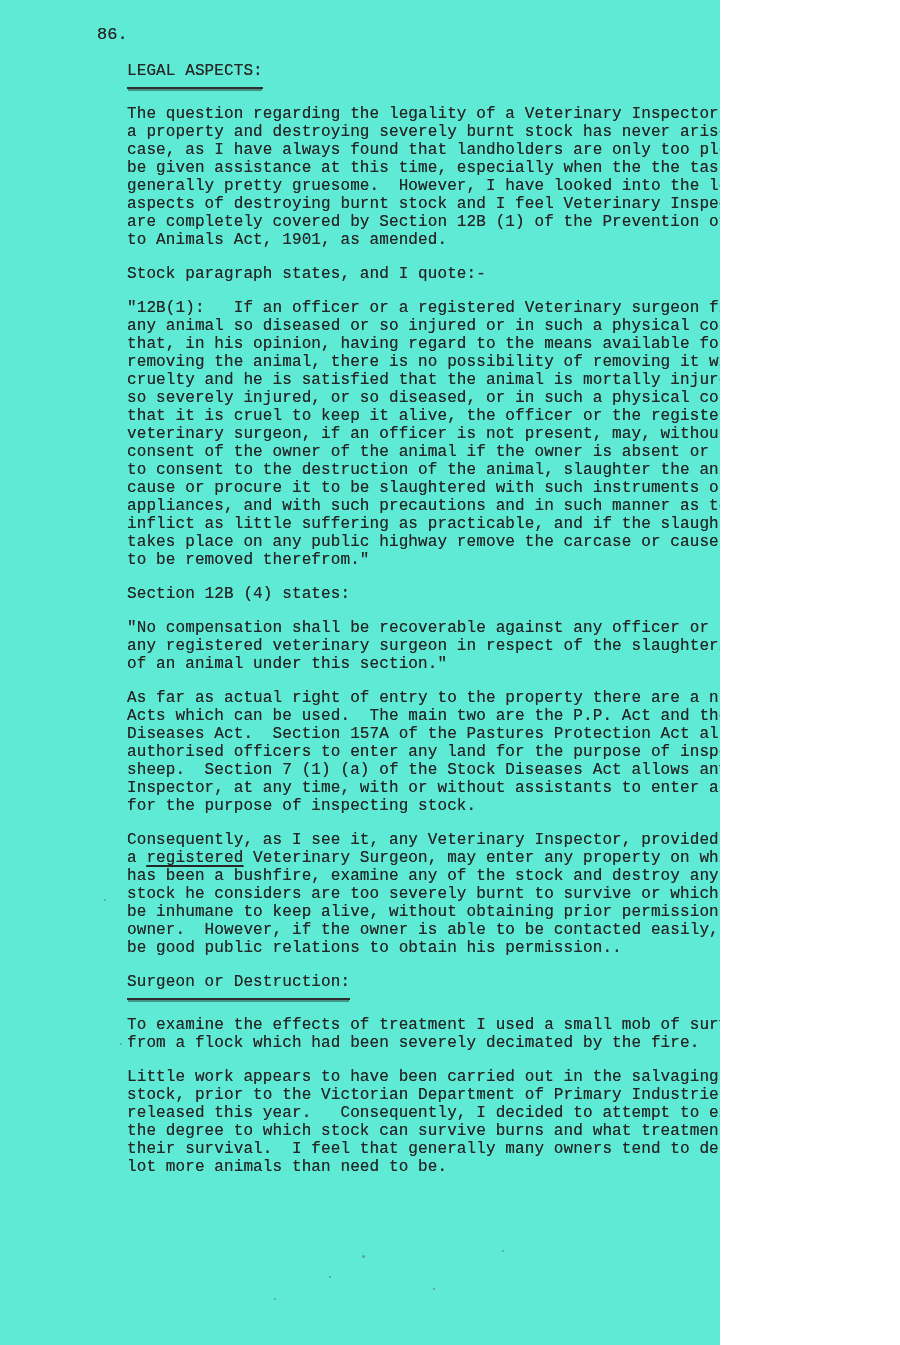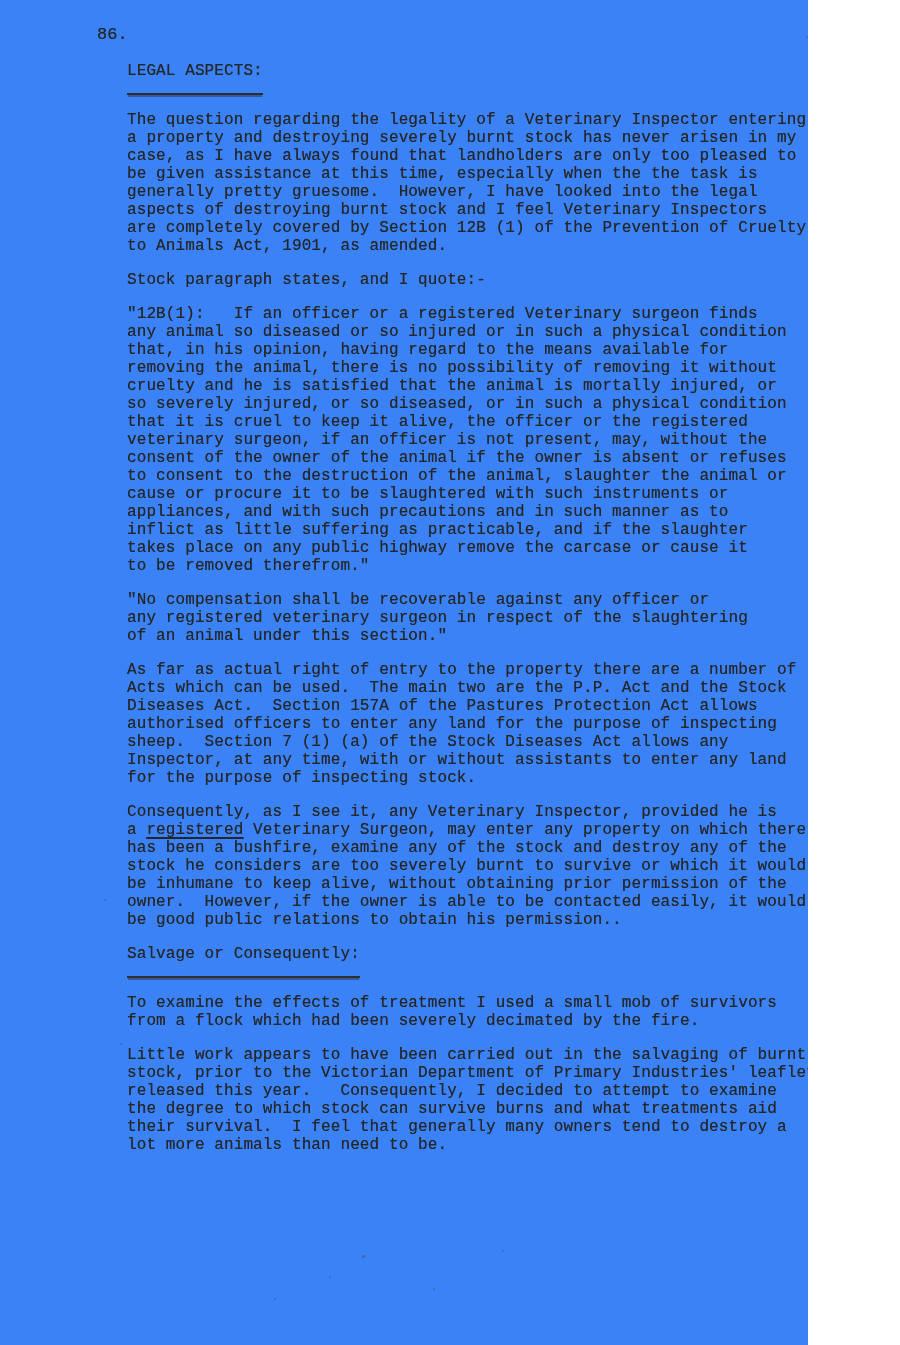--- a/index.html
+++ b/index.html
@@ -1,22 +1,22 @@
 <!DOCTYPE html>
 <html><head>
 <meta charset="utf-8">
 <style>
   * { margin: 0; padding: 0; box-sizing: border-box; }
   html, body { width: 900px; background: #ffffff; }
   body { font-family: "Liberation Mono", "DejaVu Sans Mono", monospace; }
   .page {
     position: relative;
-    width: 808px;
+    width: 720px;
     height: 1345px;
-    background: #3b82f6;
+    background: #5eead4;
     overflow: hidden;
     color: #262626;
   }
   .page-number {
     position: absolute;
     left: 97px;
     top: 25px;
     font-size: 17px;
     line-height: 20px;
     text-shadow: 0 0 0.6px rgba(30,30,30,0.65);
@@ -33,21 +33,21 @@
   .para {
     white-space: pre-wrap;
     margin: 0 0 16px 0;
     text-shadow: 0 0 0.6px rgba(30,30,30,0.65);
   }
   .hwrap { margin: 0 0 16px 0; }
   .heading {
     display: inline-block;
     border-bottom: 2px solid #2e2e2e;
     box-shadow: 0 3px 0 -1px rgba(40,40,40,0.45);
-    padding-bottom: 13px;
+    padding-bottom: 7px;
     text-shadow: 0 0 0.6px rgba(30,30,30,0.65);
     white-space: pre;
   }
   .u {
     text-decoration: underline;
     text-decoration-thickness: 1.5px;
     text-underline-offset: 3px;
   }
   .speck {
     position: absolute;
@@ -90,20 +90,21 @@
 that it is cruel to keep it alive, the officer or the registered
 veterinary surgeon, if an officer is not present, may, without the
 consent of the owner of the animal if the owner is absent or refuses
 to consent to the destruction of the animal, slaughter the animal or
 cause or procure it to be slaughtered with such instruments or
 appliances, and with such precautions and in such manner as to
 inflict as little suffering as practicable, and if the slaughter
 takes place on any public highway remove the carcase or cause it
 to be removed therefrom."</p>
 
+    <p class="para">Section 12B (4) states:</p>
 
     <p class="para">"No compensation shall be recoverable against any officer or
 any registered veterinary surgeon in respect of the slaughtering
 of an animal under this section."</p>
 
 
     <p class="para">As far as actual right of entry to the property there are a number of
 Acts which can be used.  The main two are the P.P. Act and the Stock
 Diseases Act.  Section 157A of the Pastures Protection Act allows
 authorised officers to enter any land for the purpose of inspecting
@@ -113,21 +114,21 @@
 
     <p class="para"><span>Consequently, as I see it, any Veterinary Inspector, provided he is
 a </span><span class="u">registered</span><span> Veterinary Surgeon, may enter any property on which there
 has been a bushfire, examine any of the stock and destroy any of the
 stock he considers are too severely burnt to survive or which it would
 be inhumane to keep alive, without obtaining prior permission of the
 owner.  However, if the owner is able to be contacted easily, it would
 be good public relations to obtain his permission..</span></p>
 
     <div class="hwrap">
-      <span class="heading">Salvage or Consequently:</span>
+      <span class="heading">Surgeon or Destruction:</span>
     </div>
 
     <p class="para">To examine the effects of treatment I used a small mob of survivors
 from a flock which had been severely decimated by the fire.</p>
 
     <p class="para">Little work appears to have been carried out in the salvaging of burnt
 stock, prior to the Victorian Department of Primary Industries' leaflet
 released this year.   Consequently, I decided to attempt to examine
 the degree to which stock can survive burns and what treatments aid
 their survival.  I feel that generally many owners tend to destroy a

